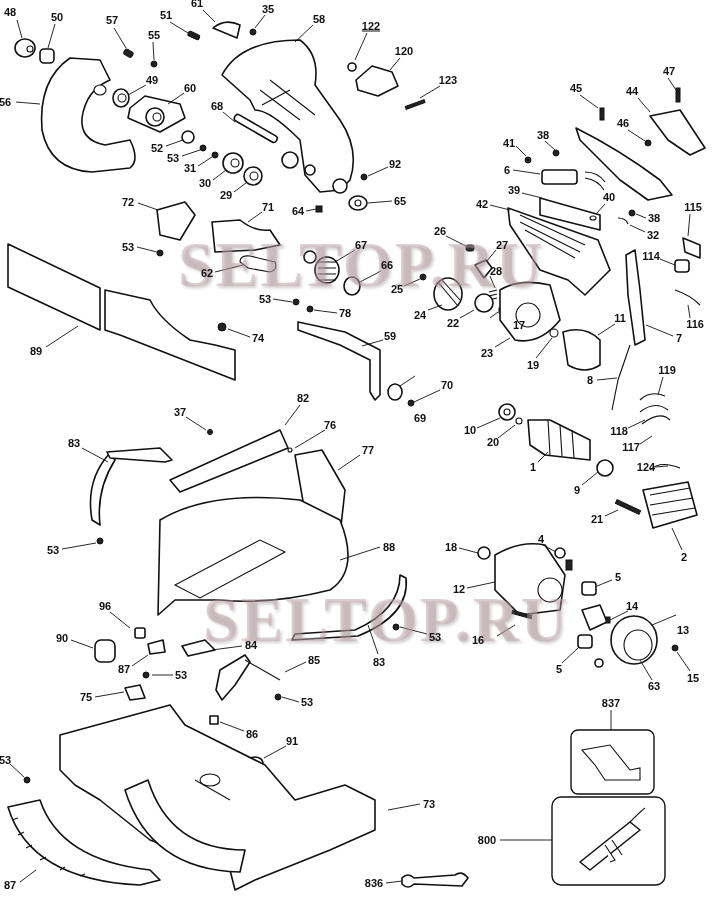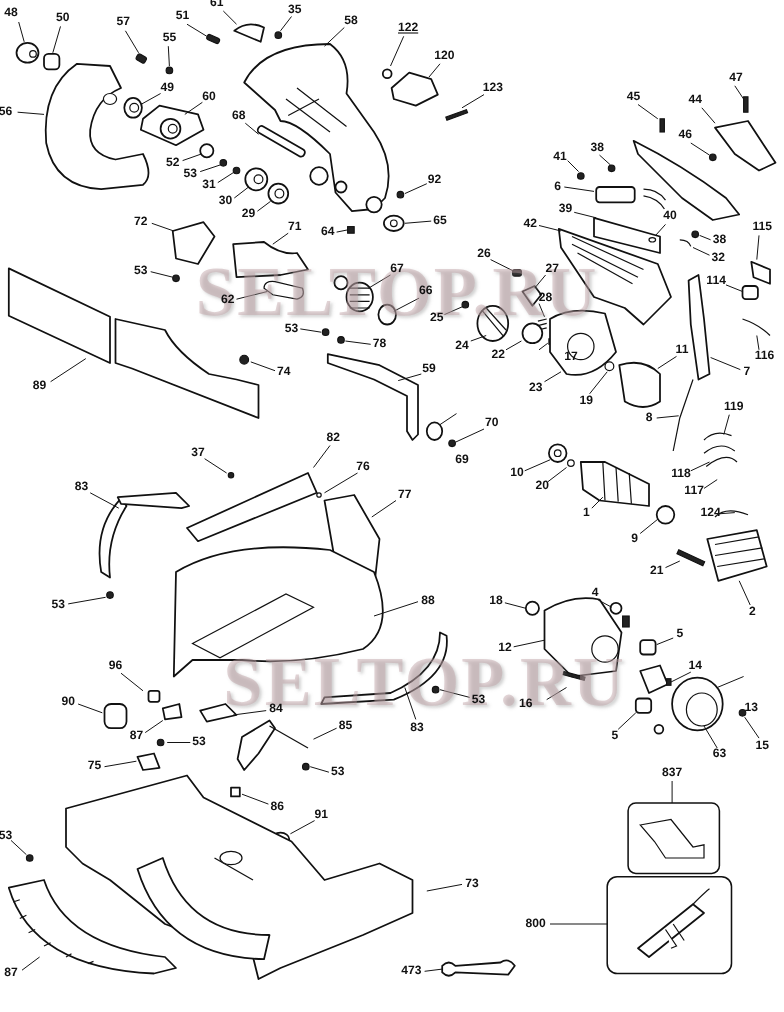--- a/index.html
+++ b/index.html
@@ -412,37 +412,37 @@
       <span class="callout" style="left: 330px; top: 425px;">76</span>
       <span class="callout" style="left: 368px; top: 450px;">77</span>
       <span class="callout" style="left: 74px; top: 443px;">83</span>
       <span class="callout" style="left: 53px; top: 550px;">53</span>
       <span class="callout" style="left: 389px; top: 547px;">88</span>
       <span class="callout" style="left: 451px; top: 547px;">18</span>
       <span class="callout" style="left: 541px; top: 539px;">4</span>
       <span class="callout" style="left: 459px; top: 589px;">12</span>
       <span class="callout" style="left: 618px; top: 577px;">5</span>
       <span class="callout" style="left: 632px; top: 606px;">14</span>
-      <span class="callout" style="left: 683px; top: 644px;">13</span>
+      <span class="callout" style="left: 683px; top: 630px;">13</span>
       <span class="callout" style="left: 478px; top: 640px;">16</span>
       <span class="callout" style="left: 559px; top: 669px;">5</span>
       <span class="callout" style="left: 654px; top: 686px;">63</span>
       <span class="callout" style="left: 693px; top: 678px;">15</span>
       <span class="callout" style="left: 105px; top: 606px;">96</span>
       <span class="callout" style="left: 62px; top: 638px;">90</span>
       <span class="callout" style="left: 124px; top: 669px;">87</span>
       <span class="callout" style="left: 181px; top: 675px;">53</span>
       <span class="callout" style="left: 251px; top: 645px;">84</span>
       <span class="callout" style="left: 435px; top: 637px;">53</span>
       <span class="callout" style="left: 379px; top: 662px;">83</span>
       <span class="callout" style="left: 314px; top: 660px;">85</span>
       <span class="callout" style="left: 86px; top: 697px;">75</span>
       <span class="callout" style="left: 307px; top: 702px;">53</span>
       <span class="callout" style="left: 252px; top: 734px;">86</span>
       <span class="callout" style="left: 292px; top: 741px;">91</span>
       <span class="callout" style="left: 5px; top: 760px;">53</span>
       <span class="callout" style="left: 429px; top: 804px;">73</span>
       <span class="callout" style="left: 10px; top: 885px;">87</span>
-      <span class="callout" style="left: 374px; top: 883px;">473</span>
+      <span class="callout" style="left: 374px; top: 883px;">836</span>
       <span class="callout" style="left: 611px; top: 703px;">837</span>
       <span class="callout" style="left: 487px; top: 840px;">800</span>
     </div>
 </div>
 
 </body></html>

